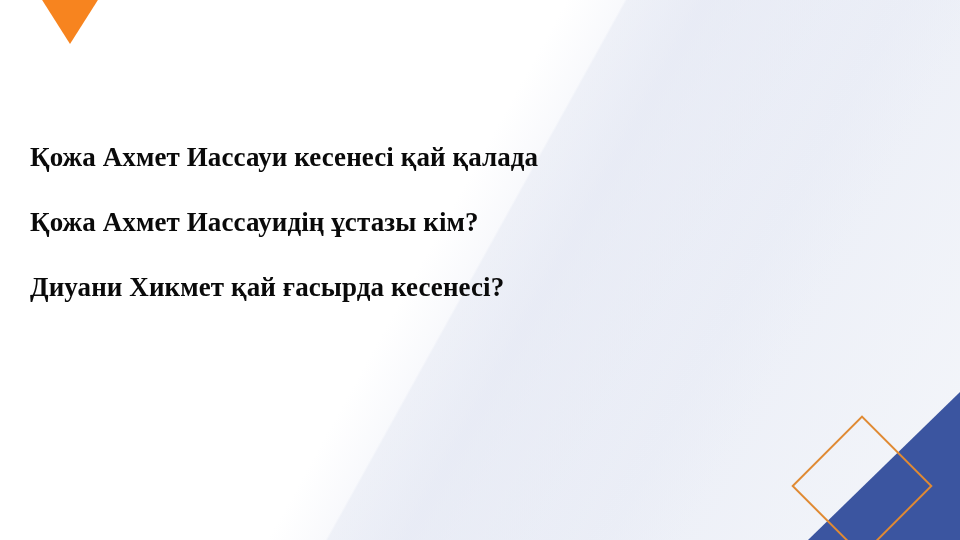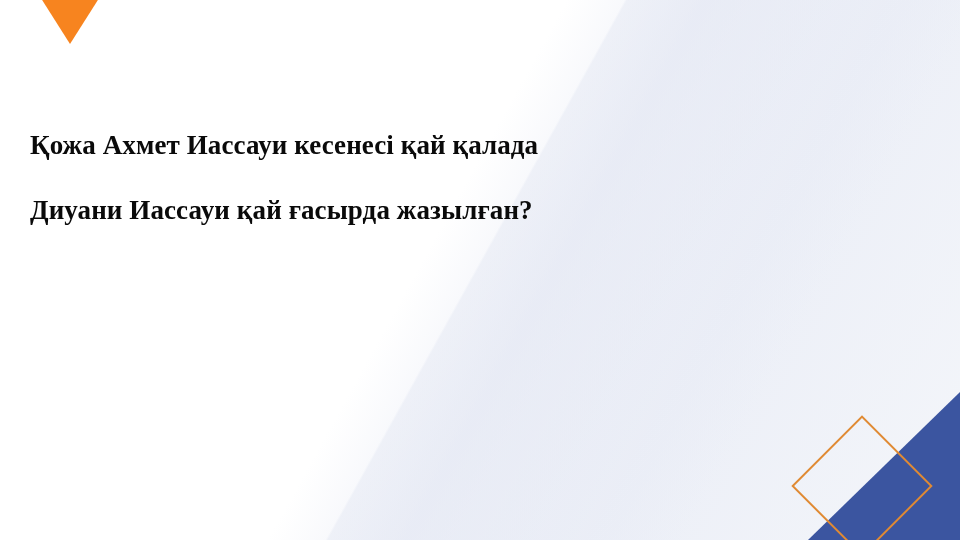--- a/index.html
+++ b/index.html
@@ -70,21 +70,21 @@
     border: 2px solid #e08a33;
     transform: rotate(45deg);
     box-sizing: border-box;
     background: transparent;
   }
 
   
   .content {
     position: absolute;
     left: 30px;
-    top: 128px;
+    top: 140px;
     width: 770px;
   }
   .q-line {
     font-size: 27px;
     font-weight: bold;
     color: #0a0a0a;
     line-height: 1.30;
     letter-spacing: 0.1px;
     margin: 0;
   }
@@ -104,19 +104,22 @@
     <div class="blue-triangle"></div>
     <div class="orange-diamond"></div>
   </div>
 
   <div class="content">
 
     <div class="q-block two-line">
       <p class="q-line">Қожа Ахмет Иассауи кесенесі қай қалада</p>
     </div>
 
+    <div class="q-block">
+      <p class="q-line">Қожа Ахмет Иассауидің ұстазы кім?</p>
+    </div>
 
     <div class="q-block">
-      <p class="q-line">Диуани Иассауи қай ғасырда жазылған?</p>
+      <p class="q-line">Диуани Хикмет қай ғасырда кесенесі?</p>
     </div>
 
   </div>
 </div>
 
 </body></html>

